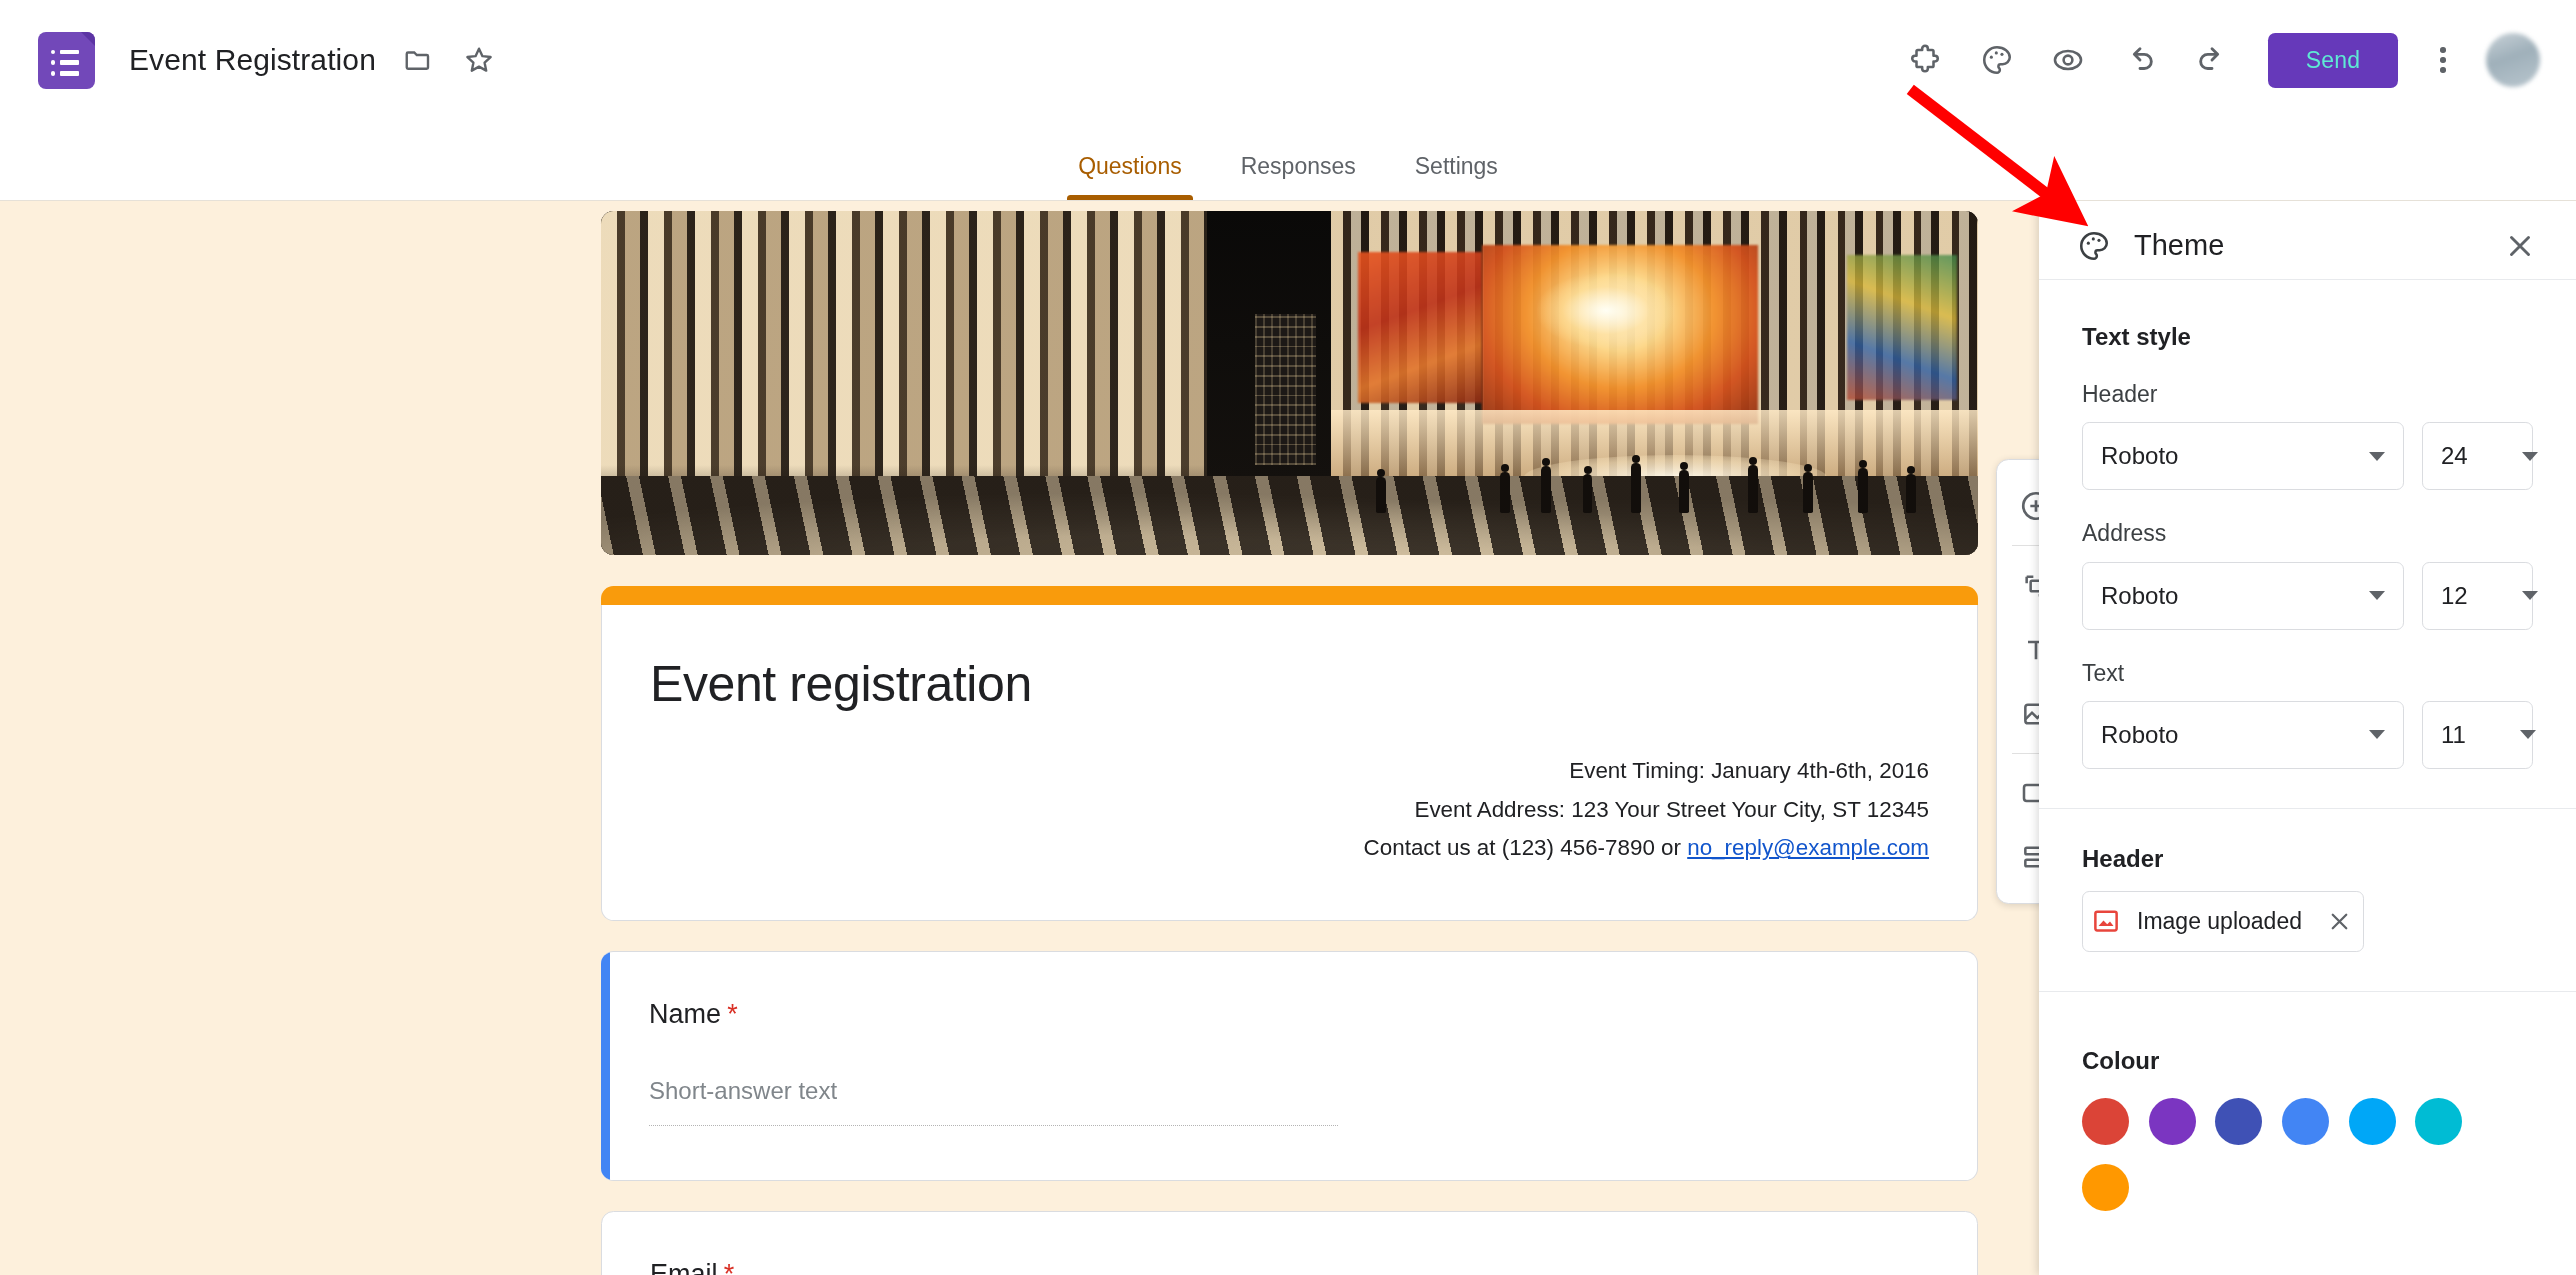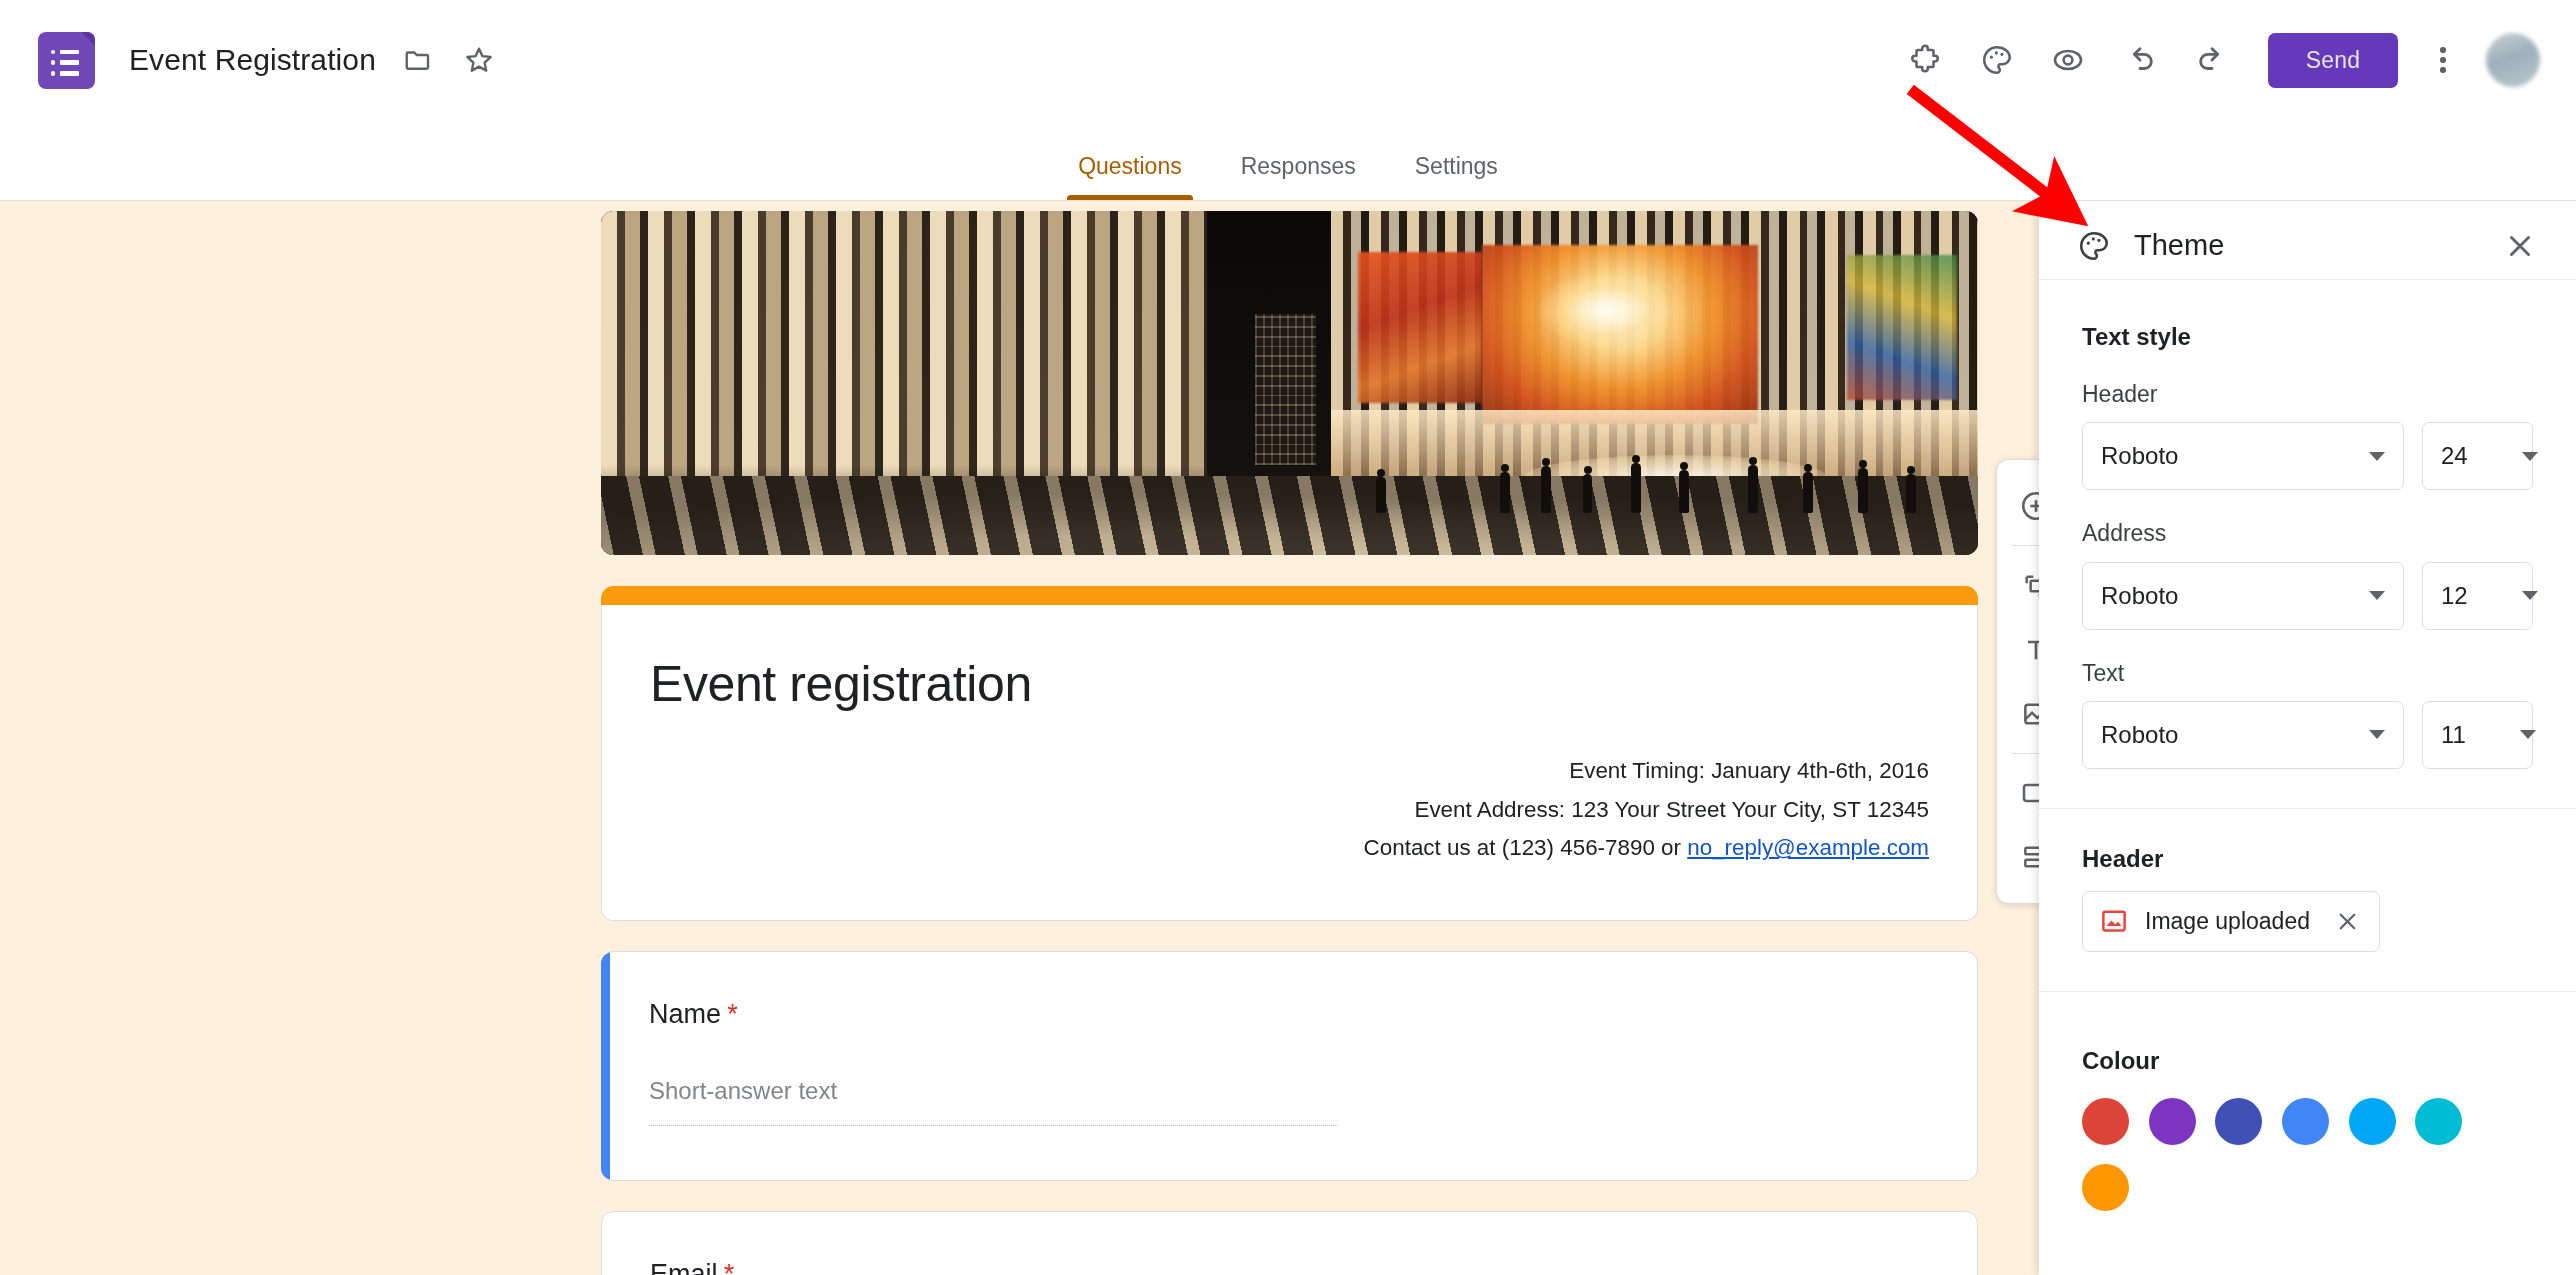--- a/index.html
+++ b/index.html
@@ -43,21 +43,21 @@
   }
   .spacer { flex: 1 1 auto; }
 
   .tool-icon {
     width: 52px; height: 52px; margin-left: 19.7px;
     display: flex; align-items: center; justify-content: center;
     color: #5f6368; border-radius: 50%; cursor: pointer;
   }
   .send-btn {
     margin-left: 30px; height: 55px; padding: 0 38px;
-    background: #6639BA; color: #e5e5e5; border: none; border-radius: 7.2px;
+    background: #6639BA; color: #5eead4; border: none; border-radius: 7.2px;
     font-size: 23px; font-family: "Liberation Sans", sans-serif;
     cursor: pointer; letter-spacing: 0.2px;
   }
   .kebab {
     width: 50px; height: 52px; margin-left: 19.7px;
     display: flex; flex-direction: column; align-items: center; justify-content: center;
     gap: 4.5px; cursor: pointer;
   }
   .kebab i { width: 5.4px; height: 5.4px; border-radius: 50%; background: #5f6368; display: block; }
   .avatar {
@@ -260,21 +260,21 @@
   .sel-val { font-size: 24px; color: #202124; }
   .caret {
     margin-left: auto; width: 0; height: 0;
     border-left: 8px solid transparent; border-right: 8px solid transparent;
     border-top: 9px solid #5f6368;
   }
   .sel.size .caret { margin-left: 12.5px; }
   .tp-div { height: 0.9px; background: #e8eaed; margin: 39px -43px 0 -43px; }
   .chip {
     margin-top: 18px; display: inline-flex; align-items: center;
-    height: 61px; padding: 0 16px; border: 0.9px solid #dadce0;
+    height: 61px; padding: 0 8px; border: 0.9px solid #dadce0;
     border-radius: 7.2px; background: #fff; cursor: pointer;
   }
   .chip-label { font-size: 23px; color: #202124; margin: 0 23px 0 16px; }
   .chip-x { width: 30px; height: 30px; display: flex; align-items: center;
     justify-content: center; color: #5f6368; cursor: pointer; }
   .swatches { display: flex; gap: 19.7px; margin-top: 23px; flex-wrap: wrap; width: 447px; }
   .swatch { width: 47px; height: 47px; border-radius: 50%; cursor: pointer; }
 
   
   .annot { position: absolute; inset: 0; pointer-events: none; z-index: 60; }

